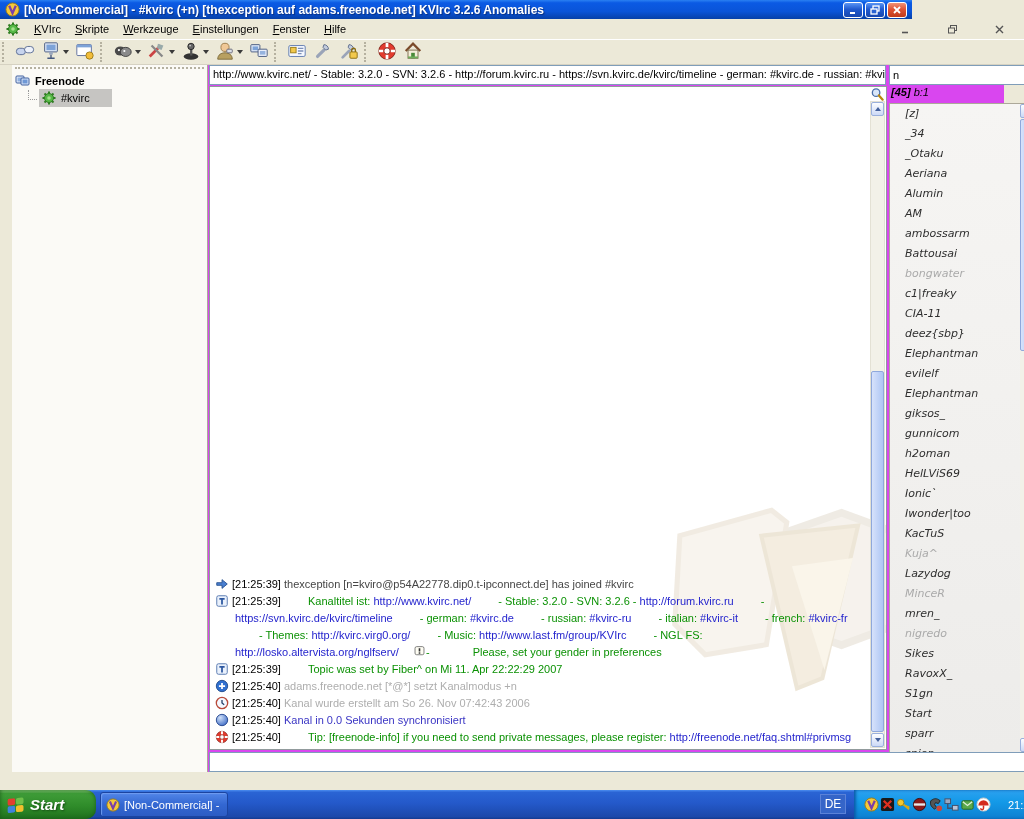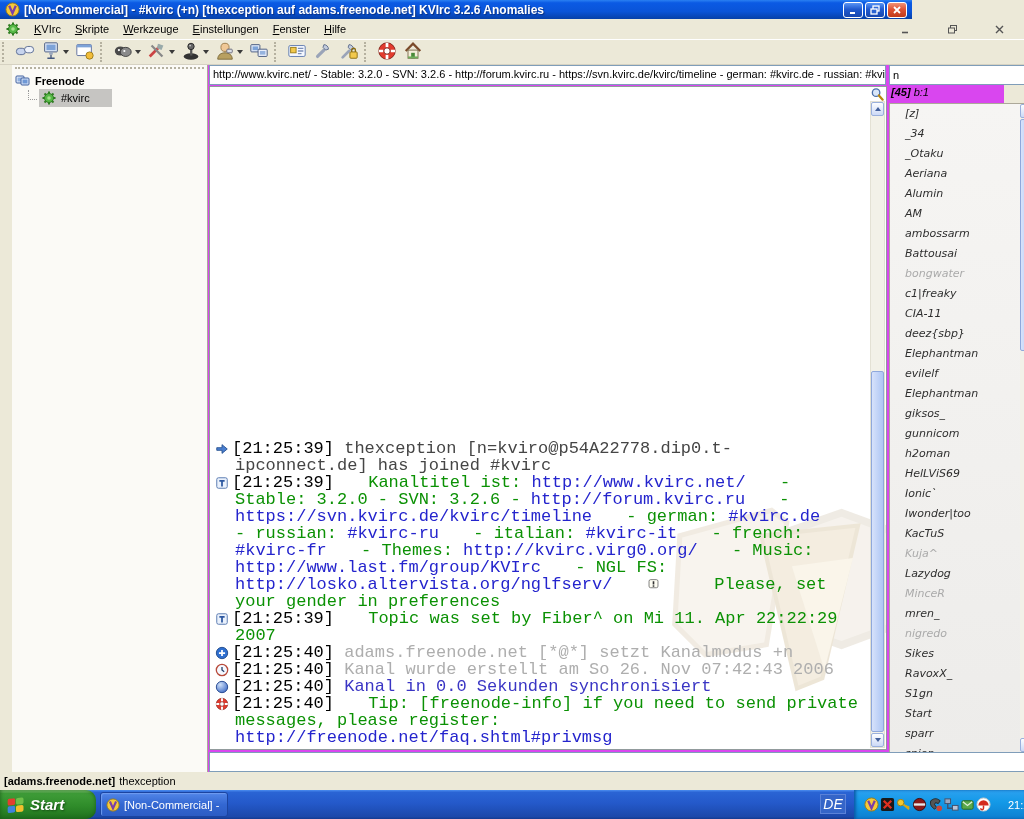--- a/index.html
+++ b/index.html
@@ -57,21 +57,21 @@
   .topic-input{left:197px;top:0;width:677px;height:20px;white-space:nowrap;overflow:hidden;}
   .nickcomp-input{left:877px;top:0;width:137px;height:20px;}
   .garrow{position:absolute;width:11px;height:14px;}
   .garrow-top{left:1015px;top:3px;}
   .garrow-bottom{left:1015px;top:690px;}
   
   .chat{position:absolute;left:197px;top:21px;width:678px;height:664px;background:#fff;
     border:1px solid #919b9c;overflow:hidden;}
   .watermark{position:absolute;right:-18px;bottom:30px;width:265px;height:275px;opacity:.55;}
   .chat-msgs{position:absolute;left:5px;right:24px;bottom:3px;
-    font-family:Liberation Mono, monospace;font-size:17px;line-height:17px;}
+    font-family:Liberation Sans, sans-serif;font-size:11px;line-height:17px;}
   .msg{padding-left:20px;text-indent:-20px;}
   .msg .m-ic{display:inline-block;width:14px;height:13px;vertical-align:-2px;margin-right:3px;}
   .msg .m-ic svg{width:14px;height:14px;display:block;}
   .inline-ic{display:inline-block;width:13px;height:12px;vertical-align:-2px;}
   .inline-ic svg{width:13px;height:13px;}
   .c-ts{color:#000;}
   .c-dark{color:#454545;}
   .c-green{color:#0b9104;margin-left:24px;}
   .c-link{color:#2424cd;}
   .c-gray{color:#aeaeae;}
@@ -116,22 +116,22 @@
     box-shadow:inset 0 0 4px #1a5c18;}
   .start-btn svg{width:20px;height:20px;margin-right:4px;}
   .start-label{color:#fff;font-weight:bold;font-style:italic;font-size:15px;
     text-shadow:1px 1px 2px #174f15;}
   .task-btn{position:absolute;left:100px;top:2px;width:128px;height:25px;border-radius:3px;
     border:1px solid #1b44a0;background:linear-gradient(180deg,#5286e8,#3367d2 50%,#2c5cc4);
     display:flex;align-items:center;padding:0 5px;box-shadow:inset 1px 1px 1px #6f9cf0;}
   .task-btn .t-ic{width:14px;height:14px;margin-right:4px;flex:0 0 auto;}
   .task-label{color:#fff;font-size:11px;white-space:nowrap;overflow:hidden;}
   .lang-box{position:absolute;right:178px;top:4px;width:26px;height:20px;background:#3565c8;
-    color:#fff;font-size:14px;display:flex;align-items:center;justify-content:center;
-    border:1px solid #5b82d8;font-style:italic;}
+    color:#fff;font-size:12px;display:flex;align-items:center;justify-content:center;
+    border:1px solid #5b82d8;}
   .tray{position:absolute;right:0;top:0;width:170px;height:29px;
     background:linear-gradient(180deg,#2da1f0 0%,#149ae8 40%,#0d7fd0 100%);
     box-shadow:inset 2px 0 3px #0a5ca8;display:flex;align-items:center;padding-left:10px;}
   .tray-ic{width:15px;height:15px;margin-right:1px;}
   .tray-ic svg{width:15px;height:15px;}
   .clock{color:#fff;font-size:11px;margin-left:16px;}
 </style>
 </head>
 <body>
 
@@ -462,24 +462,20 @@
 
     <input class="xp-input msg-input" value="" style="">
     <span class="garrow garrow-bottom">
       <svg viewBox="0 0 12 14">
           <path d="M10 1v6c0 2-1.5 3-3 3H5" fill="none" stroke="#2e8b2e" stroke-width="2"></path>
           <path d="M7 7l-6 4 6 3z" fill="#2e8b2e"></path>
         </svg>
     </span>
   </div>
 
-  <div class="statusbar">
-    <span class="srv">[adams.freenode.net]</span>
-    <span>thexception</span>
-  </div>
 
   <div class="taskbar">
     <button class="start-btn">
       <svg viewBox="0 0 24 24">
           <g transform="skewY(-6)">
             <rect x="2" y="5" width="9" height="8" rx="2" fill="#e33e30"></rect>
             <rect x="12" y="5" width="9" height="8" rx="2" fill="#6fbf4a"></rect>
             <rect x="2" y="14" width="9" height="8" rx="2" fill="#3f83e0"></rect>
             <rect x="12" y="14" width="9" height="8" rx="2" fill="#f2c02e"></rect>
           </g>

